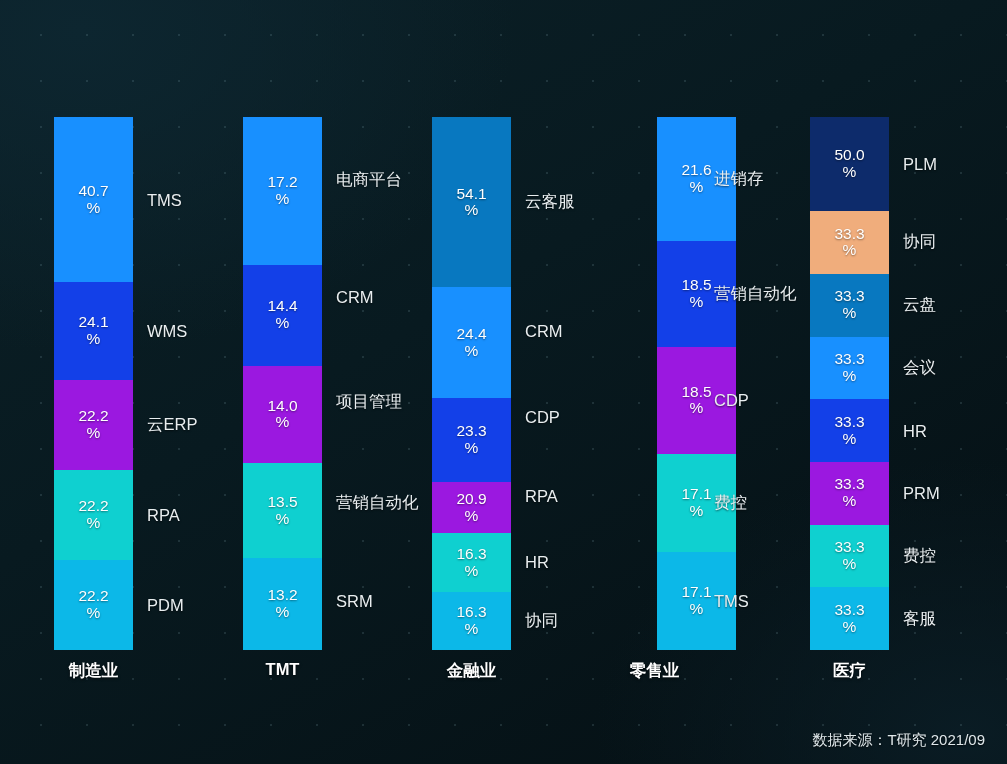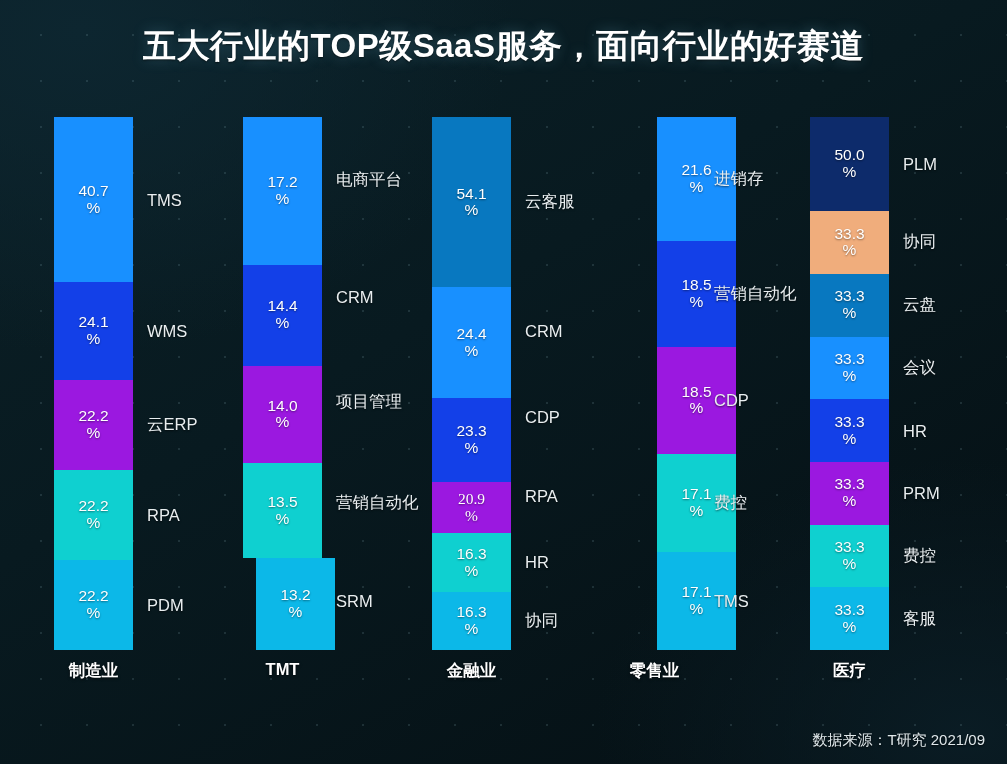--- a/index.html
+++ b/index.html
@@ -144,21 +144,20 @@
 
   .wechat-icon { display: block; }
 </style>
 </head>
 <body>
 
 <div id="stage">
 
   <div id="dotgrid"></div>
 
-  <div id="title">五大行业的TOP级SaaS服务，面向行业的好赛道</div>
 
   <div id="plot">
       <div class="col" style="left: 54px;">
         <div class="bar">
           <div class="seg" style="height: 165.092px; background: rgb(24, 144, 255);">
             <span class="val">40.7</span>
             <span class="pct">%</span>
           </div>
           <div class="seg" style="height: 97.7572px; background: rgb(19, 64, 232);">
             <span class="val">24.1</span>
@@ -194,21 +193,21 @@
             <span class="pct">%</span>
           </div>
           <div class="seg" style="height: 103.209px; background: rgb(155, 24, 224);">
             <span class="val">14.0</span>
             <span class="pct">%</span>
           </div>
           <div class="seg" style="height: 99.5228px; background: rgb(15, 208, 208);">
             <span class="val">13.5</span>
             <span class="pct">%</span>
           </div>
-          <div class="seg" style="height: 97.3112px; background: rgb(12, 184, 232); margin-left: 13px;">
+          <div class="seg" style="height: 97.3112px; background: rgb(12, 184, 232);">
             <span class="val">13.2</span>
             <span class="pct">%</span>
           </div>
         </div>
         <div class="seg-label" style="top: 63.3997px;">电商平台</div>
         <div class="seg-label" style="top: 179.878px;">CRM</div>
         <div class="seg-label" style="top: 284.562px;">项目管理</div>
         <div class="seg-label" style="top: 385.927px;">营销自动化</div>
         <div class="seg-label" style="top: 484.344px;">SRM</div>
       </div>
@@ -219,21 +218,21 @@
             <span class="pct">%</span>
           </div>
           <div class="seg" style="height: 111px; background: rgb(24, 144, 255);">
             <span class="val">24.4</span>
             <span class="pct">%</span>
           </div>
           <div class="seg" style="height: 83.4043px; background: rgb(19, 64, 232);">
             <span class="val">23.3</span>
             <span class="pct">%</span>
           </div>
-          <div class="seg" style="height: 52px; background: rgb(155, 24, 224); font-family: Liberation Serif, serif;">
+          <div class="seg" style="height: 52px; background: rgb(155, 24, 224);">
             <span class="val">20.9</span>
             <span class="pct">%</span>
           </div>
           <div class="seg" style="height: 58.3472px; background: rgb(15, 208, 208);">
             <span class="val">16.3</span>
             <span class="pct">%</span>
           </div>
           <div class="seg" style="height: 58.3472px; background: rgb(12, 184, 232);">
             <span class="val">16.3</span>
             <span class="pct">%</span>

